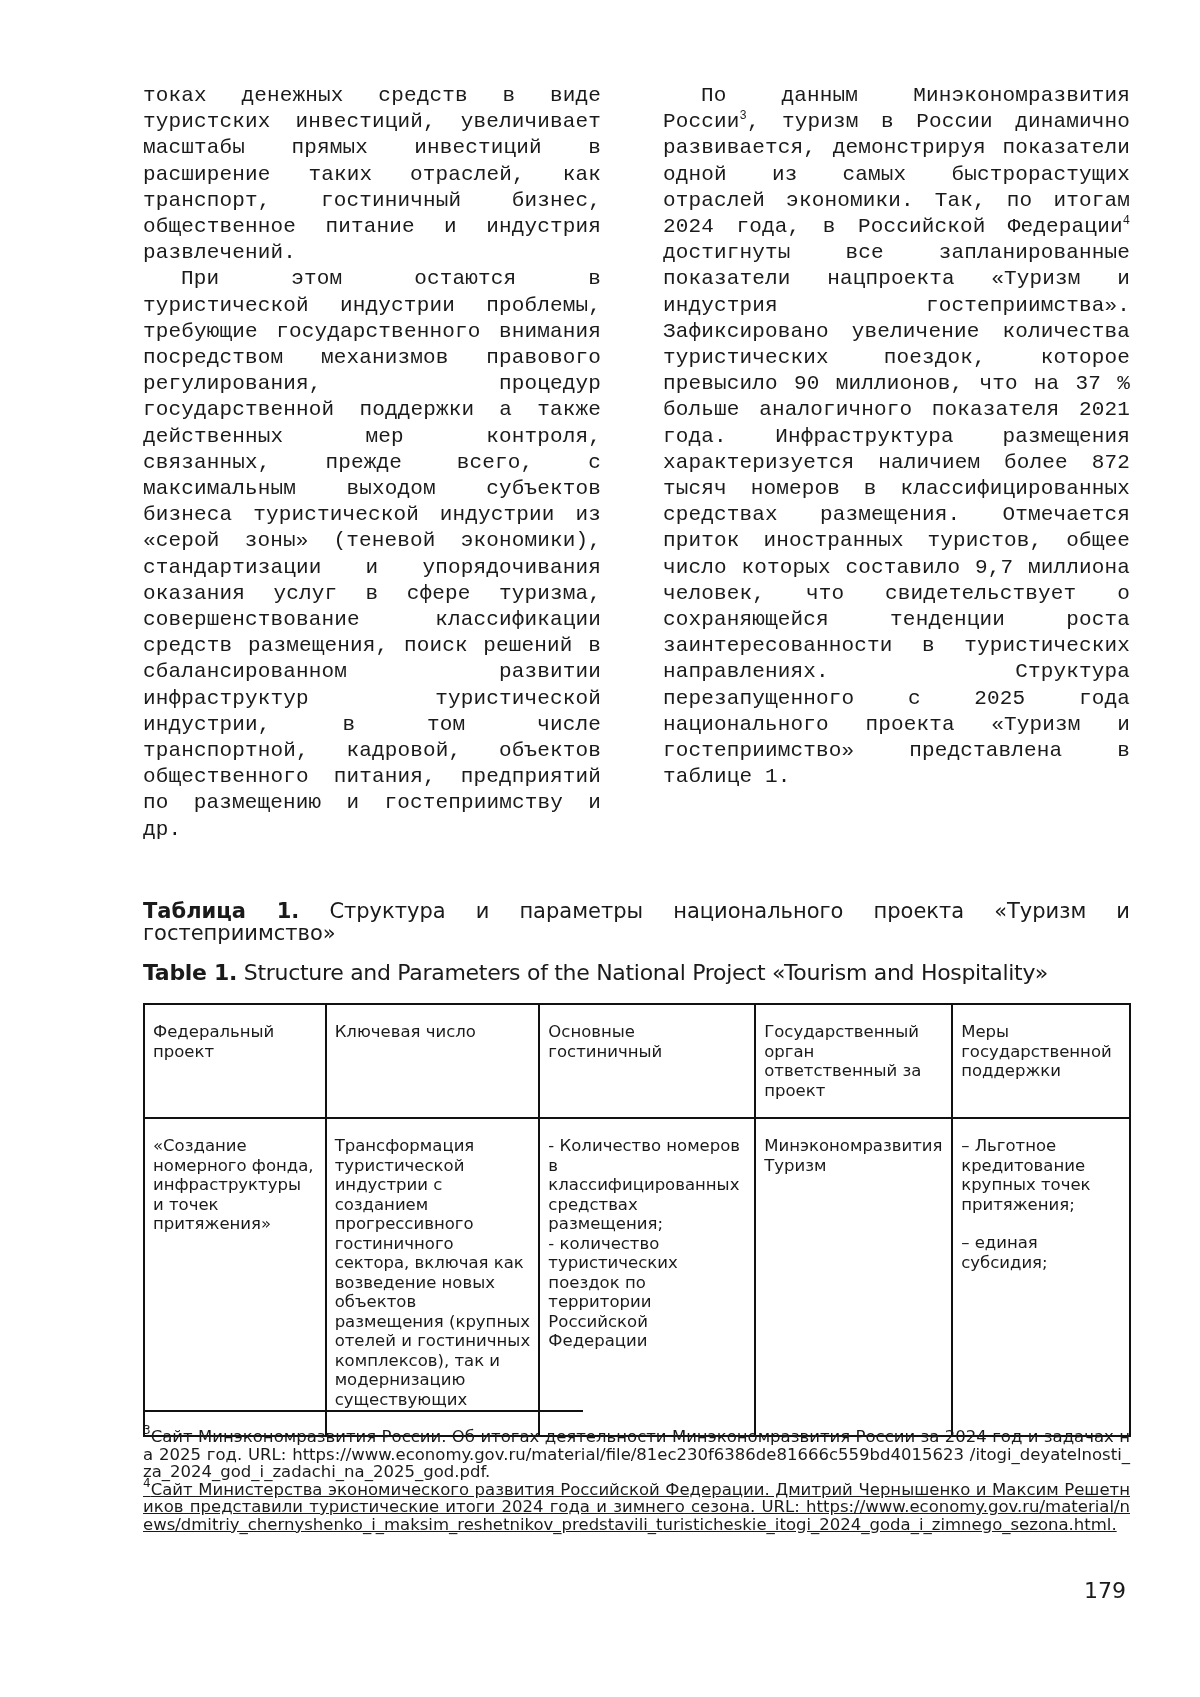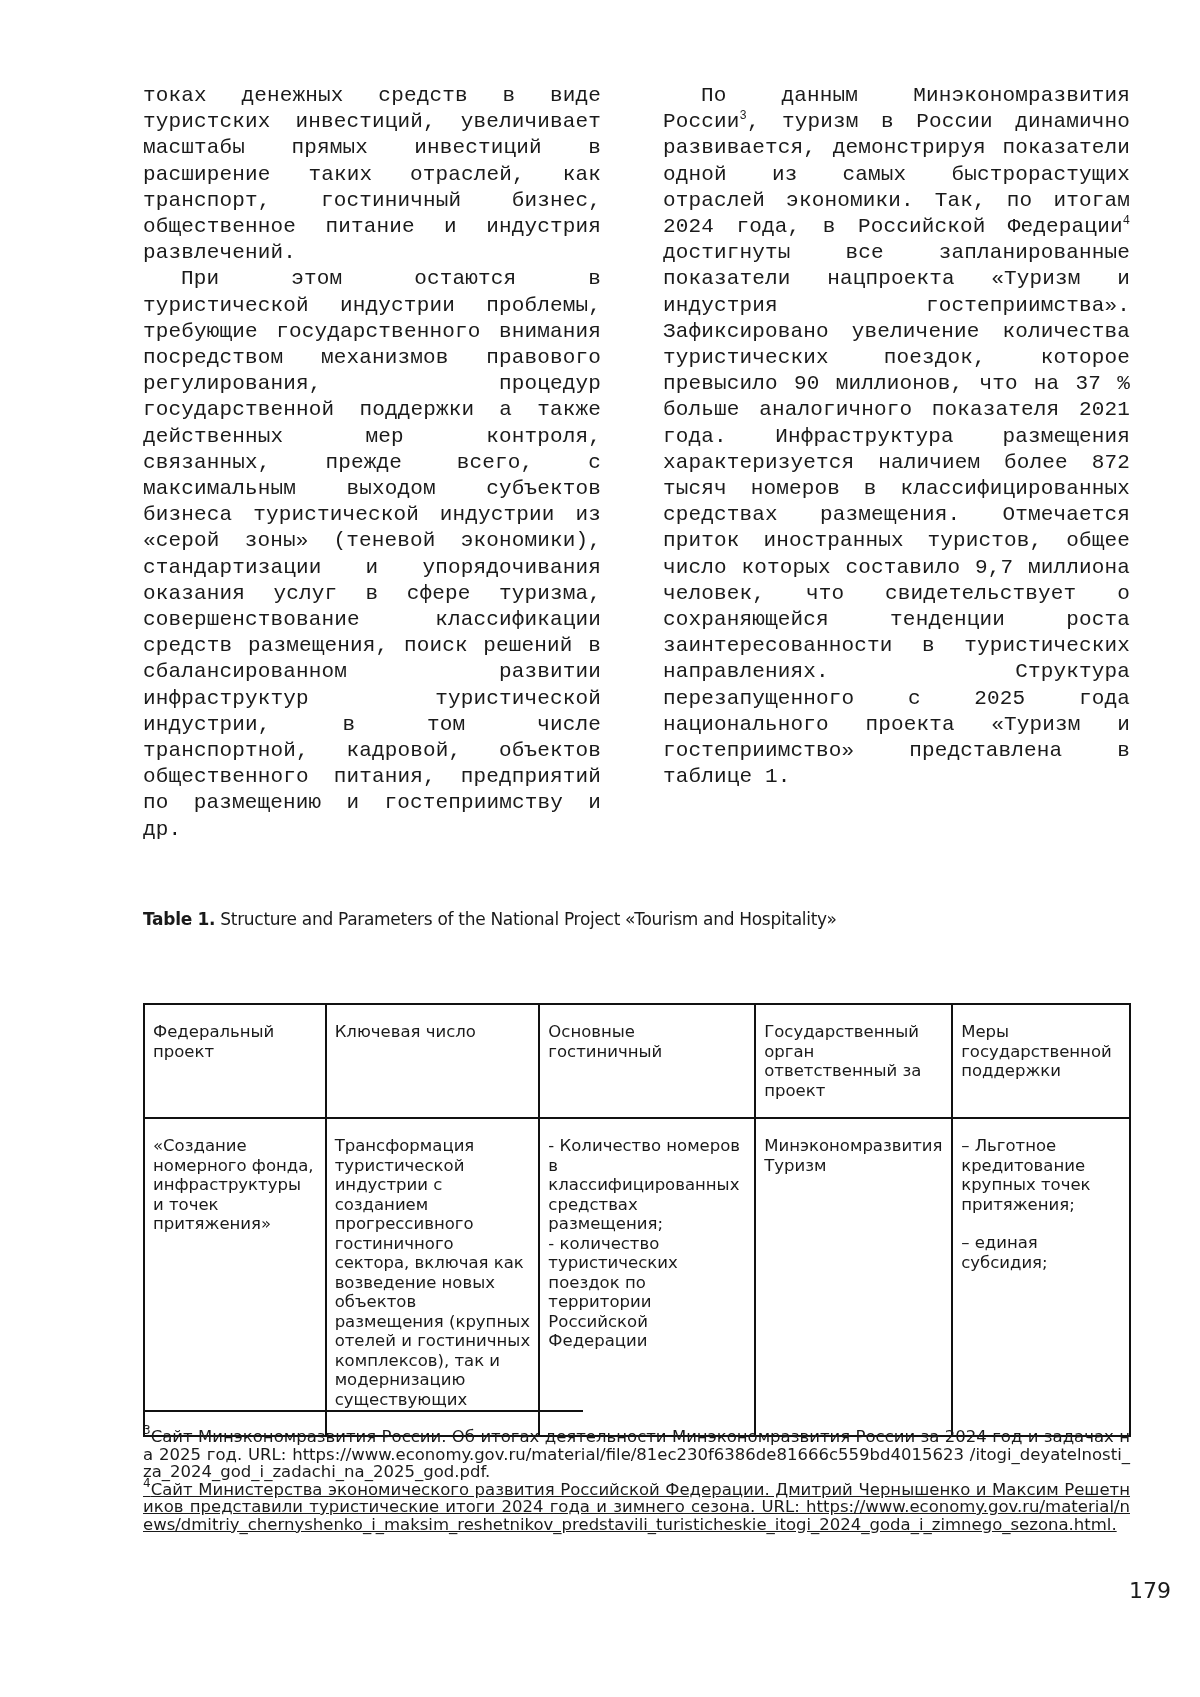--- a/index.html
+++ b/index.html
@@ -5,46 +5,47 @@
   html, body { margin: 0; padding: 0; background: #ffffff; }
   body { width: 1200px; height: 1697px; position: relative; overflow: hidden; color: #1a1a1a; font-family: "DejaVu Sans", sans-serif; }
   .col { position: absolute; top: 83px; font-size: 21px; line-height: 26.2px; text-align: justify; letter-spacing: 0.15px; }
   .col p { margin: 0; font-family: Liberation Mono, monospace; }
   .col p.indent { text-indent: 38px; }
   #col-left { left: 143px; width: 458px; }
   #col-right { left: 663px; width: 467px; }
   sup { font-size: 12px; vertical-align: 8px; line-height: 0; }
   .caption { position: absolute; left: 143px; width: 987px; top: 900px; font-size: 21px; line-height: 22px; }
   .caption .row { margin: 0; text-align: justify; }
-  .caption .row.en { font-size: 17px; letter-spacing: -0.3px; white-space: nowrap; margin-top: 8px; }
+  .caption .row.en { font-size: 22px; letter-spacing: -0.3px; white-space: nowrap; margin-top: 18px; }
   .caption b { font-weight: bold; }
   table.proj { position: absolute; left: 143px; top: 1003px; width: 988px; border-collapse: collapse; font-size: 16.5px; line-height: 19.5px; }
   table.proj td, table.proj th { border: 2.5px solid #111; vertical-align: top; text-align: left; font-weight: normal; padding: 17px 8px; }
   table.proj thead th { height: 78px; }
   table.proj tbody td { height: 282px; }
   .cell-line { display: block; }
   .gap { display: block; height: 19px; }
   .fn-rule { position: absolute; left: 143px; top: 1410px; width: 440px; height: 2px; background: #111; }
   .footnotes { position: absolute; left: 143px; top: 1428px; width: 987px; font-size: 16.5px; line-height: 17.5px; text-align: justify; }
   .footnotes p { margin: 0; }
-  .page-num { position: absolute; left: 1084px; top: 1578px; font-size: 22px; margin-left: 45px; }
+  .page-num { position: absolute; left: 1084px; top: 1578px; font-size: 22px; }
 </style>
 </head>
 <body>
 
 <div id="col-left" class="col" lang="ru">
   <p style="hyphens:auto;">токах денежных средств в виде туристских инвестиций, увеличивает масштабы прямых инвестиций в расширение таких отраслей, как транспорт, гостиничный бизнес, общественное питание и индустрия развлечений.</p>
   <p class="indent" style="hyphens:auto;">При этом остаются в туристической индустрии проблемы, требующие государственного внимания посредством механизмов правового регулирования, процедур государственной поддержки а также действенных мер контроля, связанных, прежде всего, с максимальным выходом субъектов бизнеса туристической индустрии из «серой зоны» (теневой экономики), стандартизации и упорядочивания оказания услуг в сфере туризма, совершенствование классификации средств размещения, поиск решений в сбалансированном развитии инфраструктур туристической индустрии, в том числе транспортной, кадровой, объектов общественного питания, предприятий по размещению и гостеприимству и др.</p>
 </div>
 
 <div id="col-right" class="col" lang="ru">
   <p class="indent" style="hyphens:auto;"><span>По данным Минэкономразвития России</span><sup>3</sup><span>, туризм в России динамично развивается, демонстрируя показатели одной из самых быстрорастущих отраслей экономики. Так, по итогам 2024 года, в Российской Федерации</span><sup>4</sup><span> достигнуты все запланированные показатели нацпроекта «Туризм и индустрия гостеприимства». Зафиксировано увеличение количества туристических поездок, которое превысило 90 миллионов, что на 37 % больше аналогичного показателя 2021 года. Инфраструктура размещения характеризуется наличием более 872 тысяч номеров в классифицированных средствах размещения. Отмечается приток иностранных туристов, общее число которых составило 9,7 миллиона человек, что свидетельствует о сохраняющейся тенденции роста заинтересованности в туристических направлениях. Структура перезапущенного с 2025 года национального проекта «Туризм и гостеприимство» представлена в таблице 1.</span></p>
 </div>
 
 <div class="caption" lang="ru">
+  <p class="row"><b>Таблица 1.</b><span> Структура и параметры национального проекта «Туризм и гостеприимство»</span></p>
   <p class="row en"><b>Table 1.</b><span> Structure and Parameters of the National Project «Tourism and Hospitality»</span></p>
 </div>
 
 <table class="proj" lang="ru">
   <colgroup>
     <col style="width:182px">
       <col style="width:215px">
       <col style="width:216px">
       <col style="width:197px">
       <col style="width:178px">

